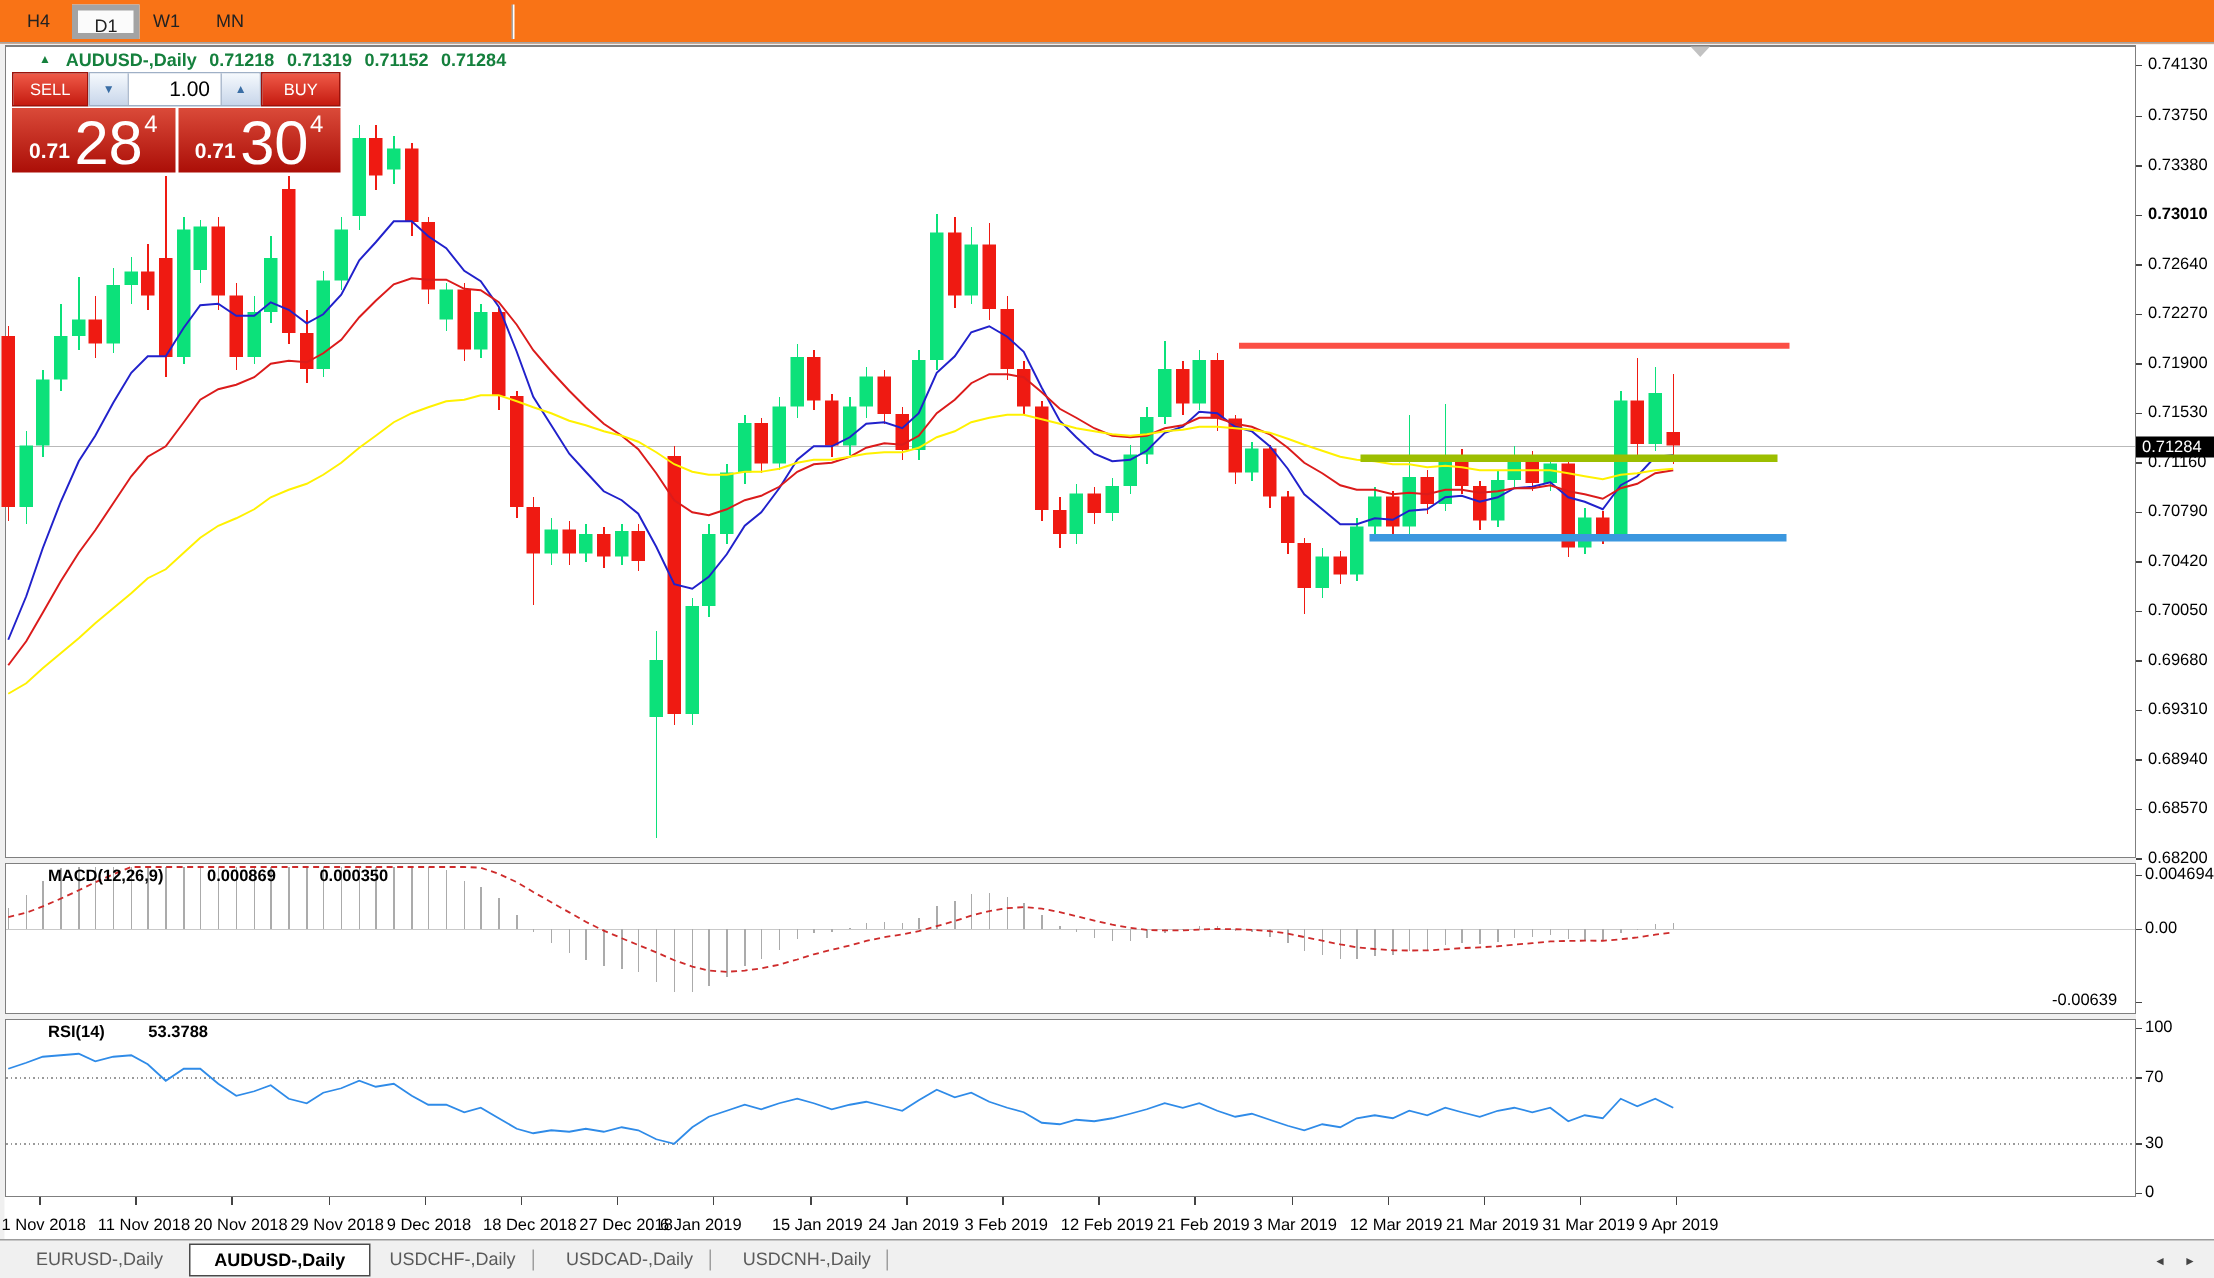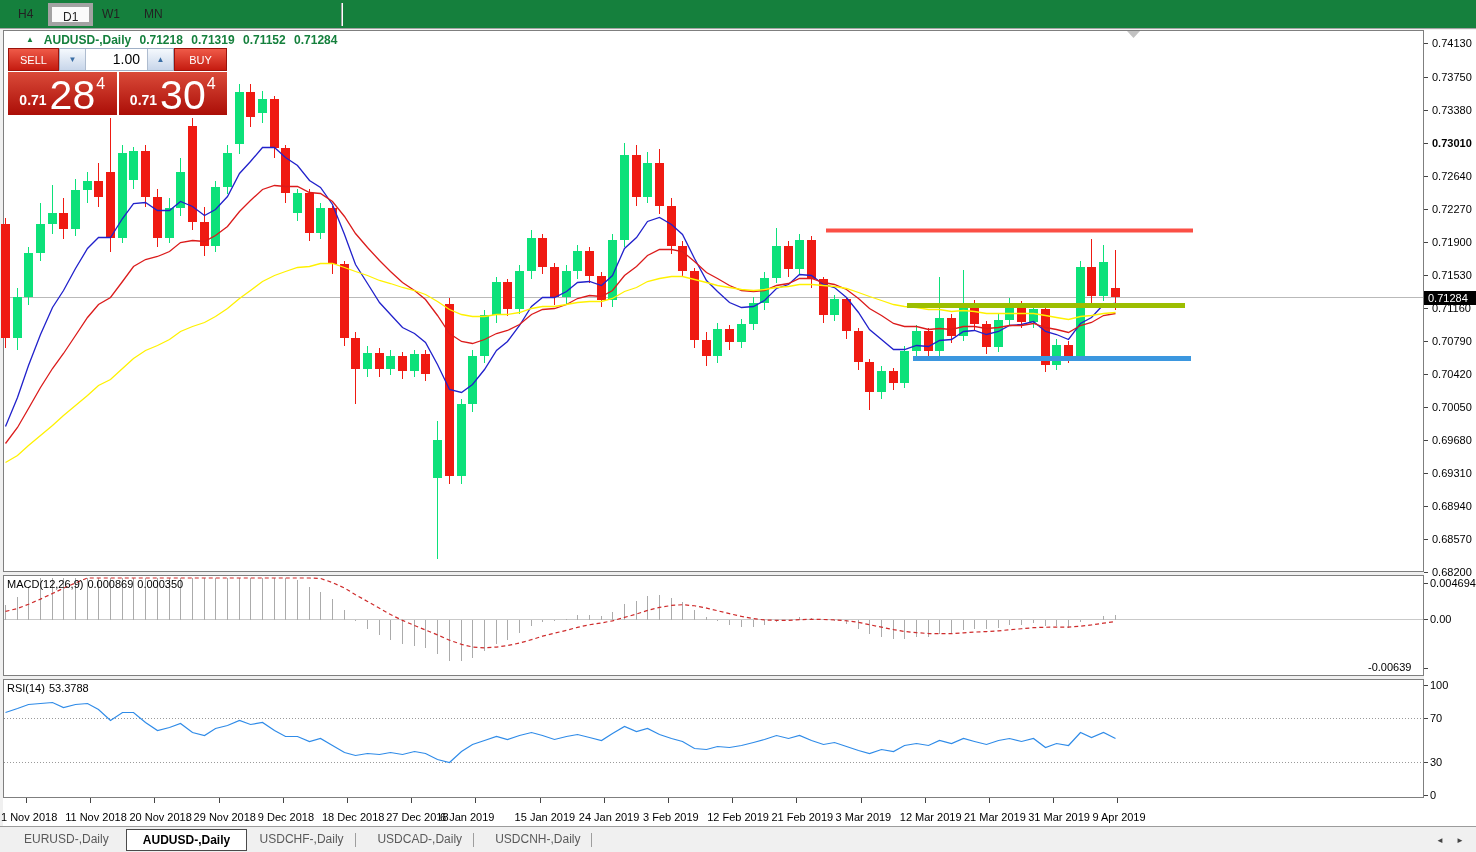--- a/index.html
+++ b/index.html
@@ -2,21 +2,21 @@
 <html><head>
 <meta charset="utf-8">
 <style>
   * { box-sizing: border-box; margin: 0; padding: 0; }
   html,body { width:1476px; height:852px; overflow:hidden; }
   body { font-family:"Liberation Sans", sans-serif; background:#f0f0f0; }
   #app { position:relative; width:1476px; height:852px; background:#f0f0f0; }
 
   
   #tf-toolbar { position:absolute; left:0; top:0; width:1476px; height:29px;
-    background:#15803d; border-bottom:1px solid #a3a3a3; }
+    background:#f97316; border-bottom:1px solid #a3a3a3; }
   .tf-tab { position:absolute; top:3px; height:23px; line-height:21px; padding:0 11px;
     font-size:12px; color:#222; border:1px solid transparent; cursor:default; }
   .tf-tab.active { background:#fbfbfb; border:4px solid #a3a3a3; }
   .tf-sep { position:absolute; left:341px; top:3px; height:23px; width:2px;
     border-left:1px solid #a6a6a6; border-right:1px solid #ffffff; }
 
   
   #chart-svg { position:absolute; left:0; top:0; }
 
   
@@ -46,21 +46,21 @@
   .pb-prefix { font-size:14px; font-weight:700; margin-bottom:5px; }
   .pb-big { font-size:41px; line-height:0.82; font-weight:400; margin:0 1px 0 3px; }
   .pb-sup { font-size:16px; align-self:flex-start; margin-top:3px; }
 
   
   .ax-label { position:absolute; font-size:11px; color:#000; white-space:nowrap; }
   #price-tag { position:absolute; left:1424px; width:52px; height:14px; background:#000;
     color:#fff; font-size:11px; line-height:14px; padding-left:4px; }
   .date-label { position:absolute; top:811px; font-size:11px; color:#000; white-space:nowrap; }
   .ind-label { position:absolute; font-size:11px; font-weight:700; color:#000; white-space:nowrap; }
-  .ind-label span { margin-right:4px; font-weight:400; }
+  .ind-label span { margin-right:4px; font-weight:700;margin-left:25px; }
 
   
   #tabbar { position:absolute; left:0; top:826px; width:1476px; height:26px;
     background:#f0f0f0; border-top:1px solid #9c9c9c; }
   .sym-tab { position:absolute; top:2px; height:22px; line-height:20px; padding:0 16px;
     font-size:12px; color:#5a5a5a; cursor:pointer; white-space:nowrap; }
   .sym-tab.active { background:#fff; border:1px solid #4a4a4a; color:#000; font-weight:700; }
   .sym-sep { position:absolute; top:6px; width:1px; height:14px; background:#9e9e9e; }
   .scroll-btn { position:absolute; top:7px; width:16px; height:14px; font-size:8px; color:#444;
     text-align:center; line-height:14px; cursor:pointer; }

